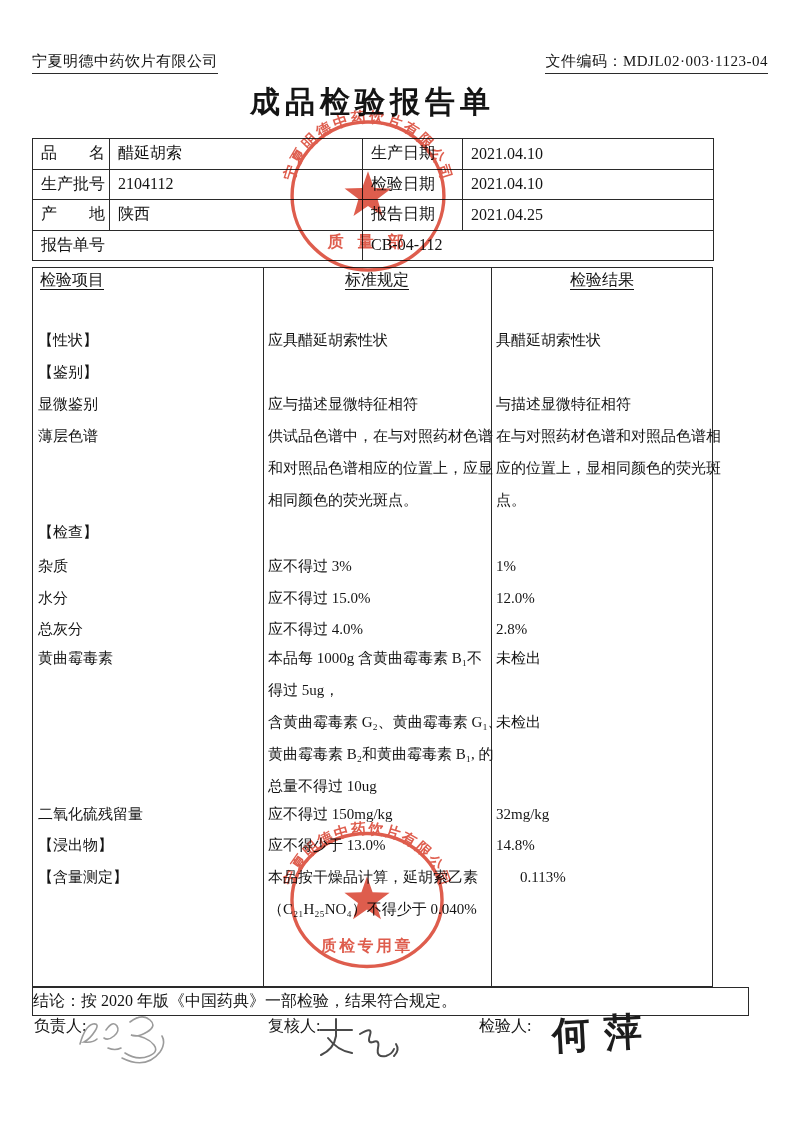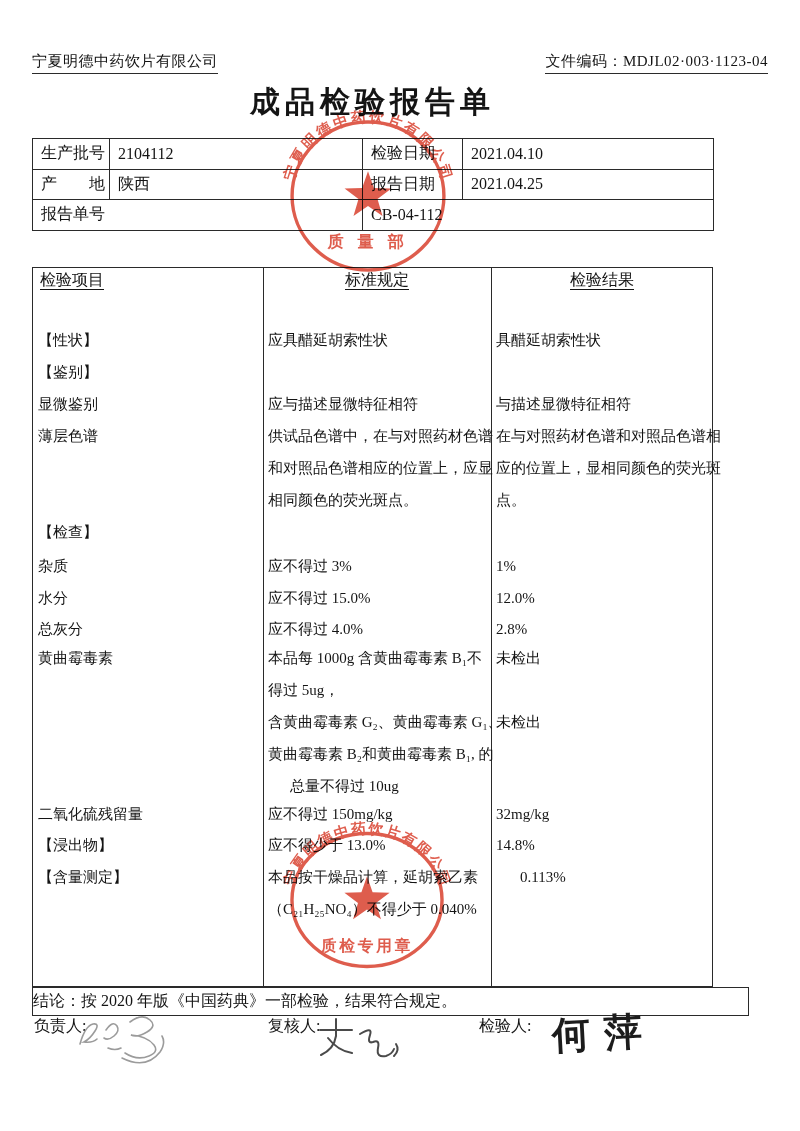--- a/index.html
+++ b/index.html
@@ -45,20 +45,26 @@
   <div class="abs title">成品检验报告单</div>
 
   <table class="info">
     <colgroup>
         <col style="width:77px">
         <col style="width:253px">
         <col style="width:100px">
         <col style="width:251px">
       </colgroup>
     <tbody>
+        <tr>
+      <td>品　　名</td>
+      <td>醋延胡索</td>
+      <td>生产日期</td>
+      <td>2021.04.10</td>
+    </tr>
     <tr>
       <td>生产批号</td>
       <td>2104112</td>
       <td>检验日期</td>
       <td>2021.04.10</td>
     </tr>
     <tr>
       <td>产　　地</td>
       <td>陕西</td>
       <td>报告日期</td>
@@ -100,21 +106,21 @@
       <div class="tline" style="left: 268px; top: 425px;">供试品色谱中，在与对照药材色谱</div>
       <div class="tline" style="left: 268px; top: 457px;">和对照品色谱相应的位置上，应显</div>
       <div class="tline" style="left: 268px; top: 489px;">相同颜色的荧光斑点。</div>
       <div class="tline" style="left: 268px; top: 555px;">应不得过 3%</div>
       <div class="tline" style="left: 268px; top: 587px;">应不得过 15.0%</div>
       <div class="tline" style="left: 268px; top: 618px;">应不得过 4.0%</div>
       <div class="tline" style="left: 268px; top: 647px;">本品每 1000g 含黄曲霉毒素 B₁不</div>
       <div class="tline" style="left: 268px; top: 679px;">得过 5ug，</div>
       <div class="tline" style="left: 268px; top: 711px;">含黄曲霉毒素 G₂、黄曲霉毒素 G₁、</div>
       <div class="tline" style="left: 268px; top: 743px;">黄曲霉毒素 B₂和黄曲霉毒素 B₁, 的</div>
-      <div class="tline" style="left: 268px; top: 775px; margin-left: 22px;">总量不得过 10ug</div>
+      <div class="tline" style="left: 268px; top: 775px;">总量不得过 10ug</div>
       <div class="tline" style="left: 268px; top: 803px;">应不得过 150mg/kg</div>
       <div class="tline" style="left: 268px; top: 834px;">应不得少于 13.0%</div>
       <div class="tline" style="left: 268px; top: 866px;">本品按干燥品计算，延胡索乙素</div>
       <div class="tline" style="left: 268px; top: 898px;">（C₂₁H₂₅NO₄）不得少于 0.040%</div>
     </div>
   <div class="linescol">
       <div class="tline" style="left: 496px; top: 329px;">具醋延胡索性状</div>
       <div class="tline" style="left: 496px; top: 393px;">与描述显微特征相符</div>
       <div class="tline" style="left: 496px; top: 457px;">应的位置上，显相同颜色的荧光斑</div>
       <div class="tline" style="left: 496px; top: 425px;">在与对照药材色谱和对照品色谱相</div>

